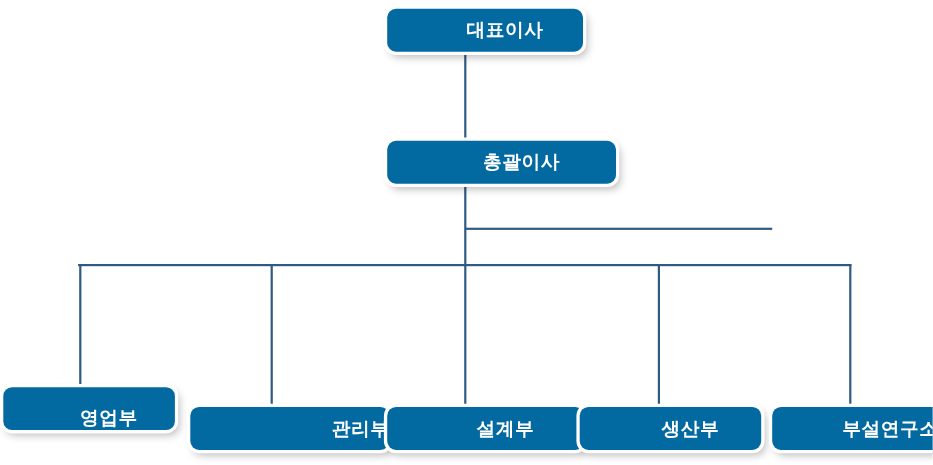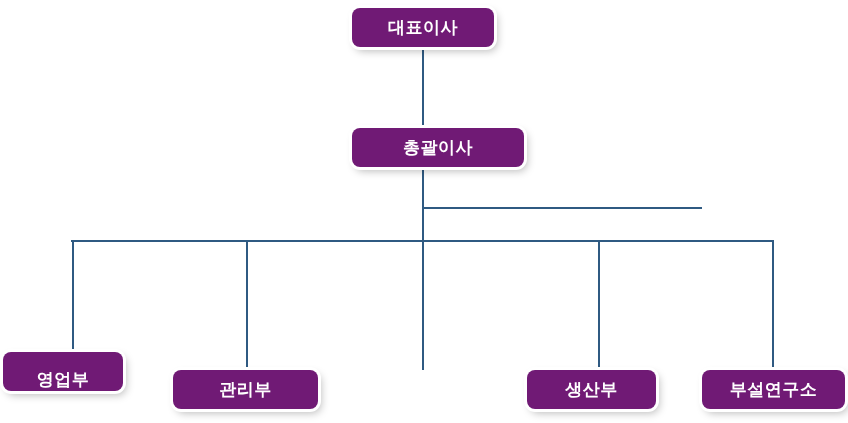--- a/index.html
+++ b/index.html
@@ -20,27 +20,28 @@
     position: absolute;
     background: #2f5a82;
     z-index: 1;
   }
   .line.v { width: 2px; }
   .line.h { height: 2px; }
   
   .node {
     position: absolute;
     height: 39px;
-    background: #701a75;
+    background: #0369a1;
     border-radius: 8px;
     box-shadow: 0 0 0 3px #ffffff, 3px 4px 8px rgba(0,0,0,0.28);
     display: flex;
     align-items: center;
     justify-content: center;
     z-index: 2;
+    padding-left: 36px;
   }
   .node span {
     color: #ffffff;
     font-size: 17px;
     font-weight: 700;
     letter-spacing: 0.5px;
     white-space: nowrap;
   }
 </style>
 </head>
@@ -59,22 +60,25 @@
 
   <div class="node" style="left:352px; top:8px;   width:142px;">
     <span>대표이사</span>
   </div>
   <div class="node" style="left:352px; top:128px; width:172px;">
     <span>총괄이사</span>
   </div>
   <div class="node" style="left:3px;   top:352px; width:120px;align-items:flex-end;">
     <span>영업부</span>
   </div>
-  <div class="node" style="left:173px; top:370px; width:145px;">
+  <div class="node" style="left:173px; top:370px; width:145px;justify-content:flex-end;">
     <span>관리부</span>
+  </div>
+  <div class="node" style="left:352px; top:370px; width:143px;">
+    <span>설계부</span>
   </div>
   <div class="node" style="left:527px; top:370px; width:129px;">
     <span>생산부</span>
   </div>
   <div class="node" style="left:702px; top:370px; width:143px;">
     <span>부설연구소</span>
   </div>
 
 </div>
 

